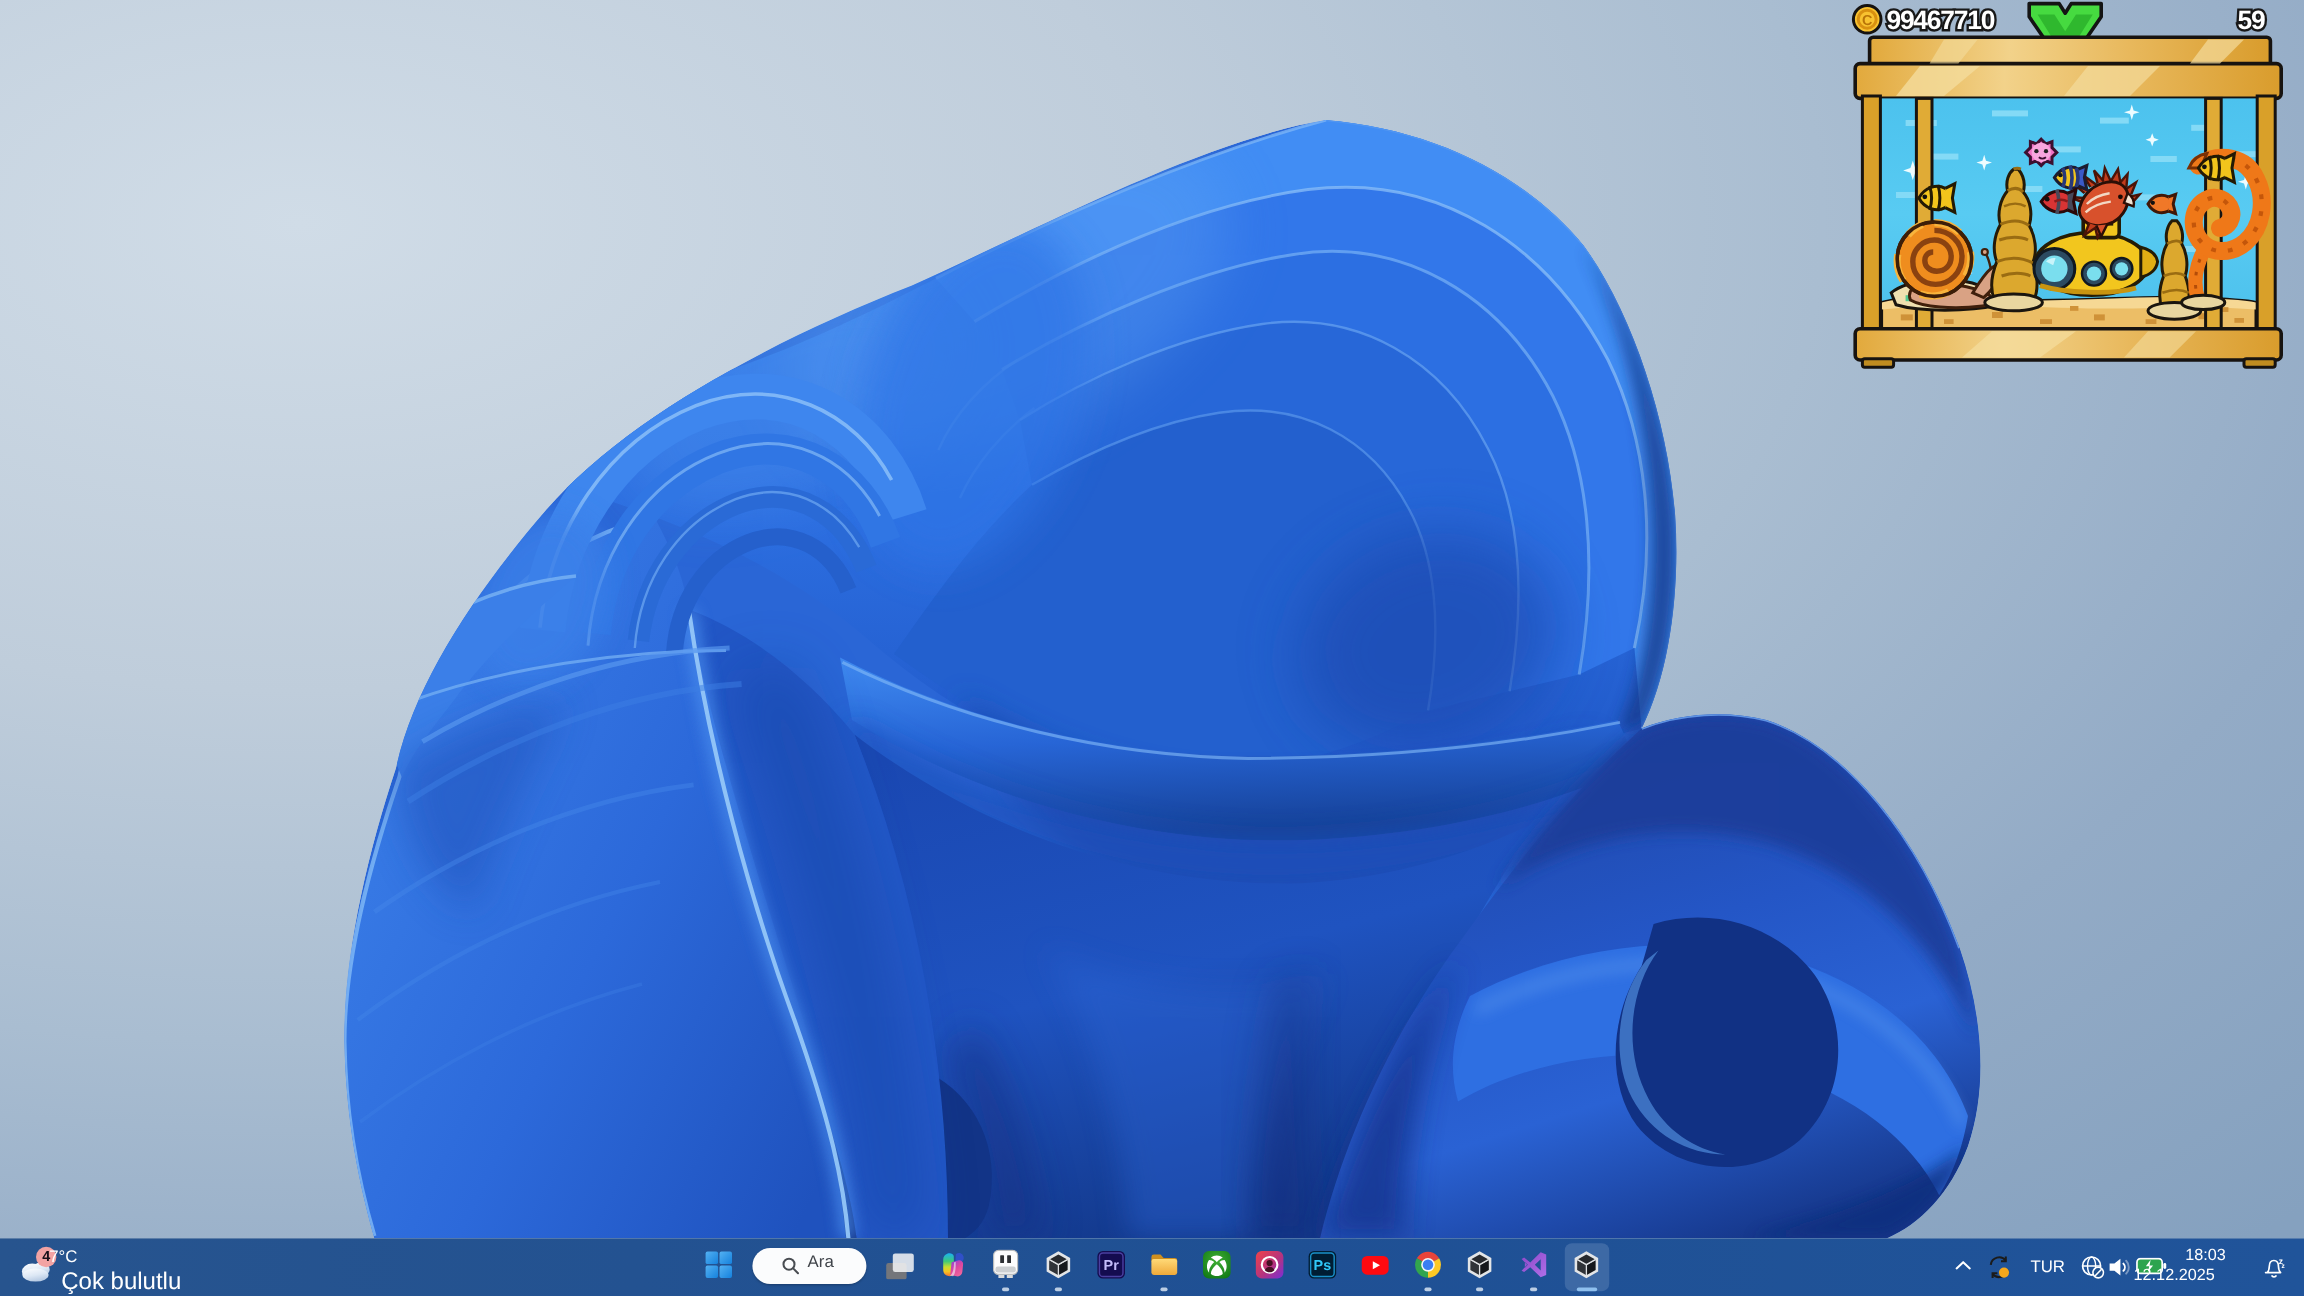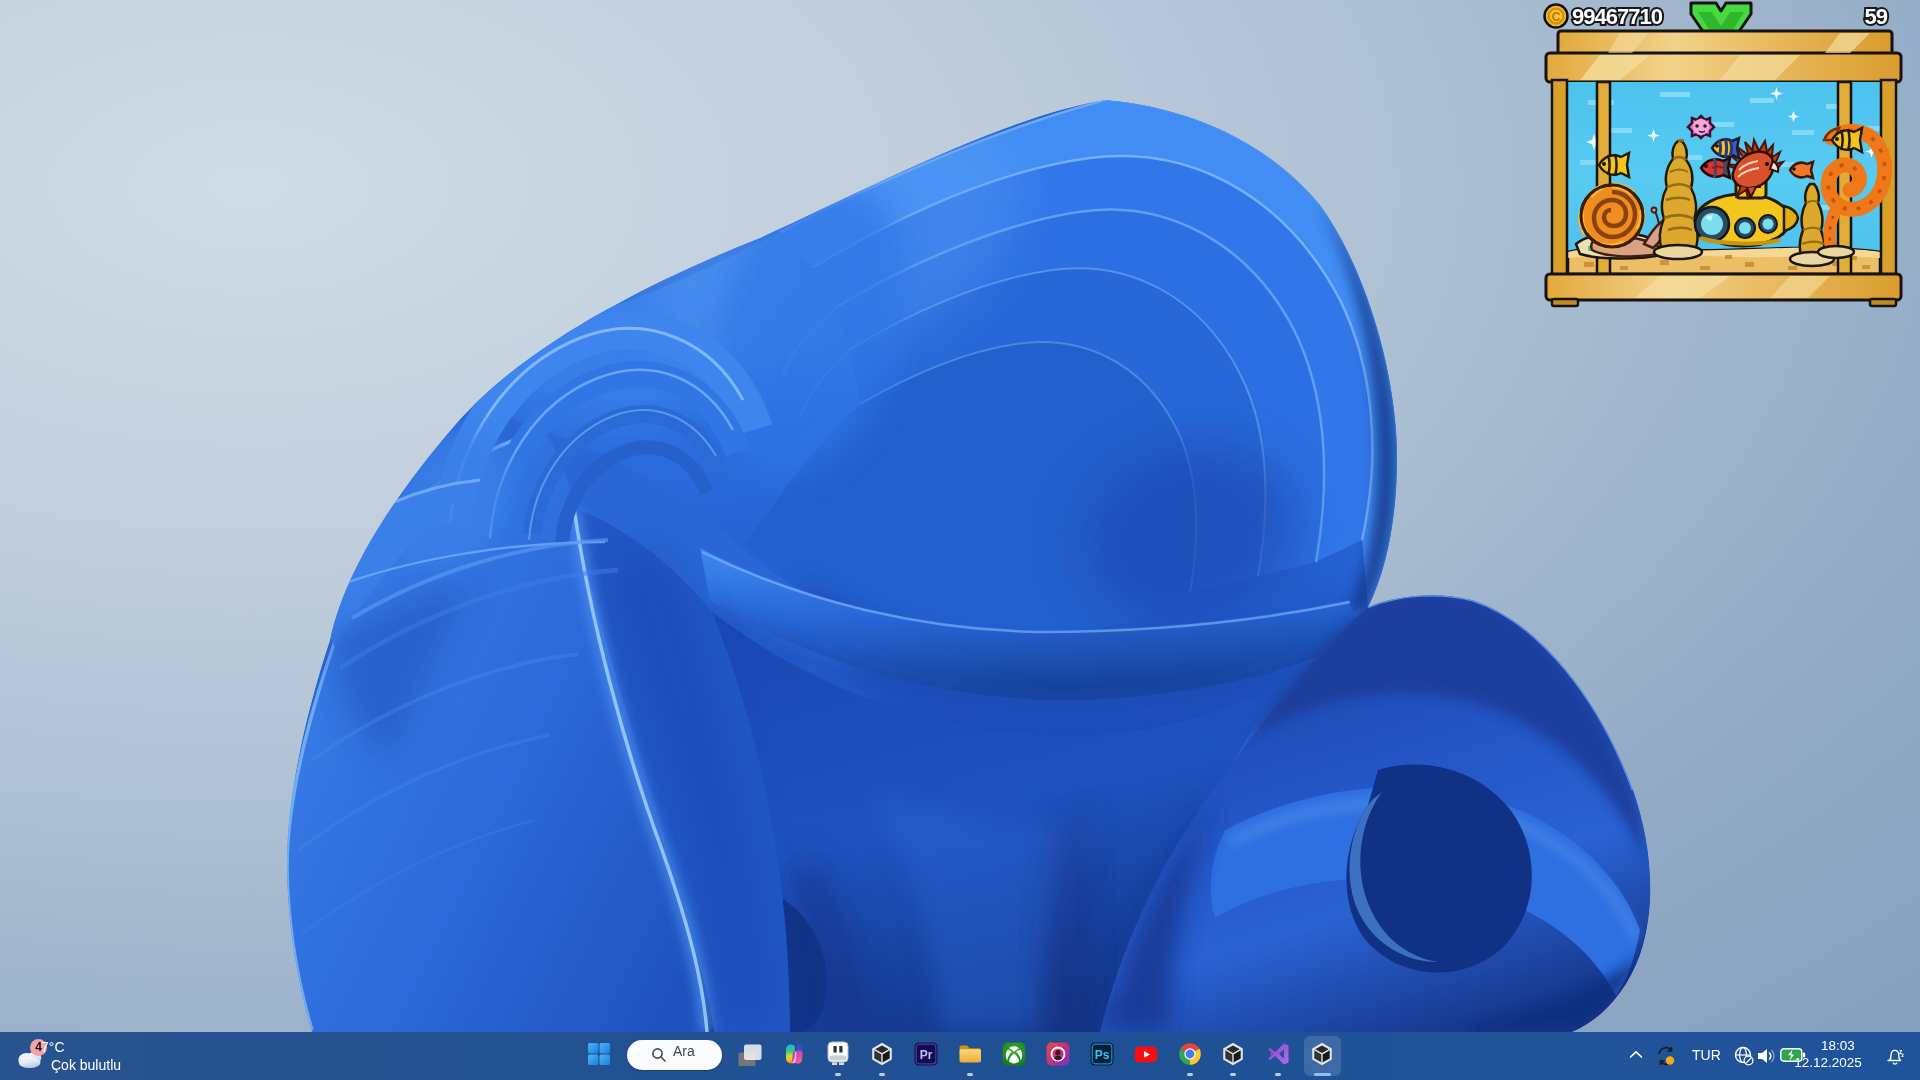--- a/index.html
+++ b/index.html
@@ -358,21 +358,21 @@
             <stop offset="1" stop-color="#b9cce4"></stop>
           </linearGradient>
         </defs>
 <circle cx="21" cy="8" r="4" fill="#f5aa30"></circle>
 <ellipse cx="12" cy="15" rx="9.5" ry="7.5" fill="url(#cl)"></ellipse>
 <ellipse cx="20" cy="13" rx="8" ry="6.5" fill="url(#cl)"></ellipse>
 <ellipse cx="15" cy="18" rx="12" ry="6" fill="url(#cl)"></ellipse>
 </svg>
 <div style="position:absolute;left:30px;top:7px;width:17px;height:17px;border-radius:50%;background:#f2a3a3;color:#17111a;font-size:12px;font-weight:bold;text-align:center;line-height:17px">4</div>
 <div style="position:absolute;left:41px;top:7px;font-size:14px;color:#fff">7°C</div>
-<div style="position:absolute;left:51px;top:25px;font-size:14px;color:#fff">Çok bulutlu</div>
+<div style="position:absolute;left:51px;top:25px;font-size:20px;color:#fff">Çok bulutlu</div>
 
 <svg style="position:absolute;left:587px;top:10px" width="24" height="24" viewBox="0 0 24 24">
 <defs>
           <linearGradient id="wg" x1="0" y1="0" x2="1" y2="1">
             <stop offset="0" stop-color="#53b1f3"></stop>
             <stop offset="1" stop-color="#1581dd"></stop>
           </linearGradient>
         </defs>
 <rect x="1" y="1" width="10.4" height="10.4" rx="1.6" fill="url(#wg)"></rect>
 <rect x="12.6" y="1" width="10.4" height="10.4" rx="1.6" fill="url(#wg)"></rect>
@@ -556,21 +556,21 @@
 <path d="M1,6 H5 L10,2 V16 L5,12 H1 Z" fill="#fff"></path>
 <path d="M12.5,6 A4.3,4.3 0 0 1 12.5,12" fill="none" stroke="#fff" stroke-width="1.6" stroke-linecap="round"></path>
 <path d="M14.8,3.6 A7.8,7.8 0 0 1 14.8,14.4" fill="none" stroke="#fff" stroke-width="1.6" stroke-linecap="round" opacity="0.4"></path>
 </svg>
 <svg style="position:absolute;left:1780px;top:16px" width="26" height="15" viewBox="0 0 26 15">
 <rect x="0.8" y="0.8" width="21" height="12.4" rx="3" fill="#2da44e" stroke="#fff" stroke-width="1.4"></rect>
 <rect x="22.8" y="4.5" width="2.4" height="5" rx="1.2" fill="#fff"></rect>
 <path d="M12.2,1.8 L8.2,7.2 H11 L9.8,12.2 L14.2,6.6 H11.3 Z" fill="#fff"></path>
 </svg>
 <div style="position:absolute;left:1798px;top:6px;width:80px;font-size:13.5px;color:#fff;text-align:center">18:03</div>
-<div style="position:absolute;left:1778px;top:23px;width:100px;font-size:13.5px;color:#fff;text-align:center">12.12.2025</div>
+<div style="position:absolute;left:1778px;top:23px;width:100px;font-size:13.5px;color:#fff;text-align:left">12.12.2025</div>
 <svg style="position:absolute;left:1886px;top:15px" width="18" height="19" viewBox="0 0 18 19">
 <path d="M2,13.5 H14.5 C13.2,12.2 12.7,10.6 12.7,8.2 C12.7,5 11.3,3.4 8.9,3.4 C6.5,3.4 5.1,5 5.1,8.2 C5.1,10.6 4.6,12.2 3.3,13.5 Z" fill="none" stroke="#fff" stroke-width="1.4" stroke-linejoin="round"></path>
 <path d="M7,15.8 A2.2,2.2 0 0 0 11,15.8" fill="none" stroke="#fff" stroke-width="1.4"></path>
 <text x="13" y="6.5" font-size="7" font-weight="bold" fill="#fff" font-family="Liberation Sans,sans-serif">z</text>
 <text x="15.2" y="10" font-size="5.5" font-weight="bold" fill="#fff" font-family="Liberation Sans,sans-serif">z</text>
 </svg>
 </div>
 </div>
 
 </body></html>

